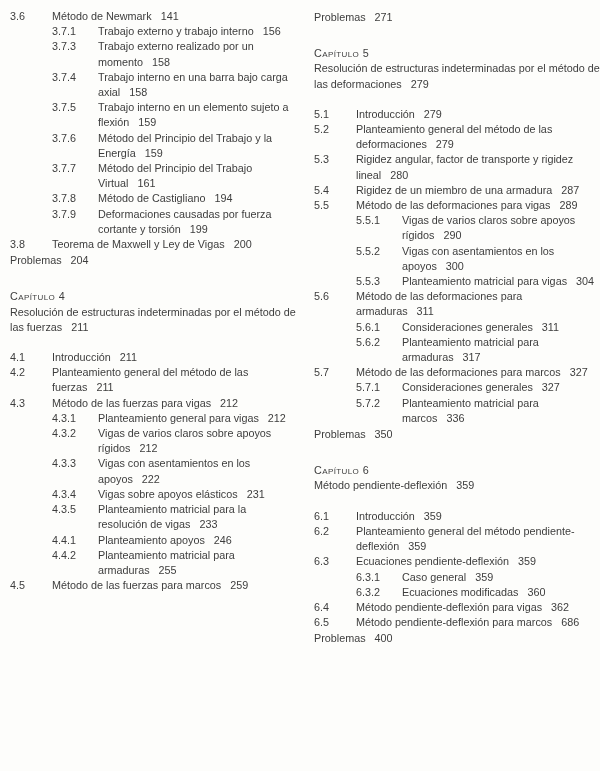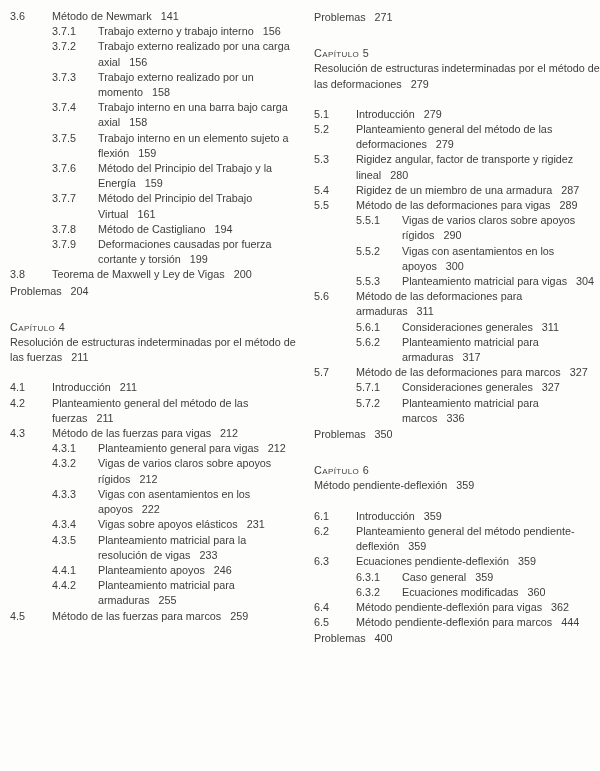--- a/index.html
+++ b/index.html
@@ -68,24 +68,20 @@
   <div class="col">
       <div class="entry l1">
         <span class="num">3.6</span>
         <span class="body"><span class="title-text">Método de Newmark</span><span class="pagenum">141</span></span>
       </div>
       <div class="entry l2">
         <span class="num">3.7.1</span>
         <span class="body"><span class="title-text">Trabajo externo y trabajo interno</span><span class="pagenum">156</span></span>
       </div>
       <div class="entry l2">
-        <span class="num">3.7.2</span>
-        <span class="body"><span class="title-text">Trabajo externo realizado por una carga axial</span><span class="pagenum">156</span></span>
-      </div>
-      <div class="entry l2">
         <span class="num">3.7.3</span>
         <span class="body"><span class="title-text">Trabajo externo realizado por un momento</span><span class="pagenum">158</span></span>
       </div>
       <div class="entry l2">
         <span class="num">3.7.4</span>
         <span class="body"><span class="title-text">Trabajo interno en una barra bajo carga axial</span><span class="pagenum">158</span></span>
       </div>
       <div class="entry l2">
         <span class="num">3.7.5</span>
         <span class="body"><span class="title-text">Trabajo interno en un elemento sujeto a flexión</span><span class="pagenum">159</span></span>
@@ -246,17 +242,17 @@
       <div class="entry l2">
         <span class="num">6.3.2</span>
         <span class="body"><span class="title-text">Ecuaciones modificadas</span><span class="pagenum">360</span></span>
       </div>
       <div class="entry l1">
         <span class="num">6.4</span>
         <span class="body"><span class="title-text">Método pendiente-deflexión para vigas</span><span class="pagenum">362</span></span>
       </div>
       <div class="entry l1">
         <span class="num">6.5</span>
-        <span class="body"><span class="title-text">Método pendiente-deflexión para marcos</span><span class="pagenum">444</span></span>
+        <span class="body"><span class="title-text">Método pendiente-deflexión para marcos</span><span class="pagenum">686</span></span>
       </div>
       <div class="problems"><span class="title-text">Problemas</span><span class="pagenum">400</span></div>
     </div>
 </div>
 
 </body></html>

